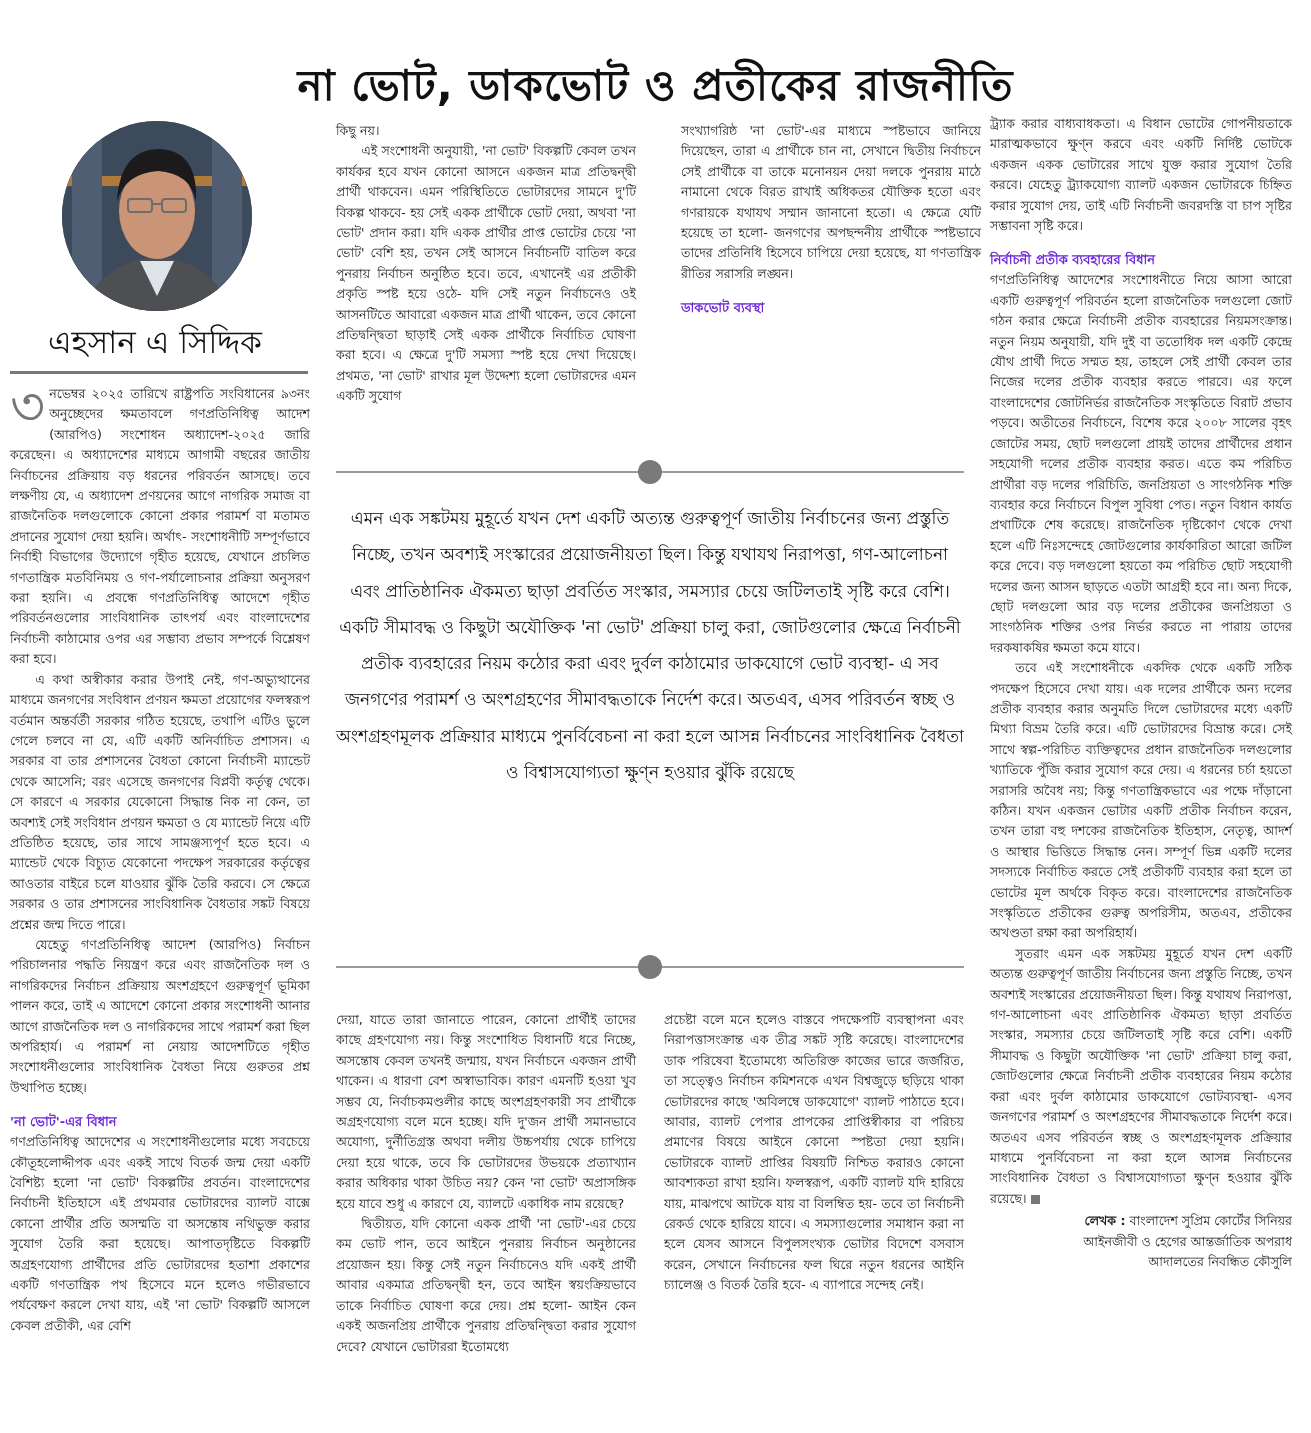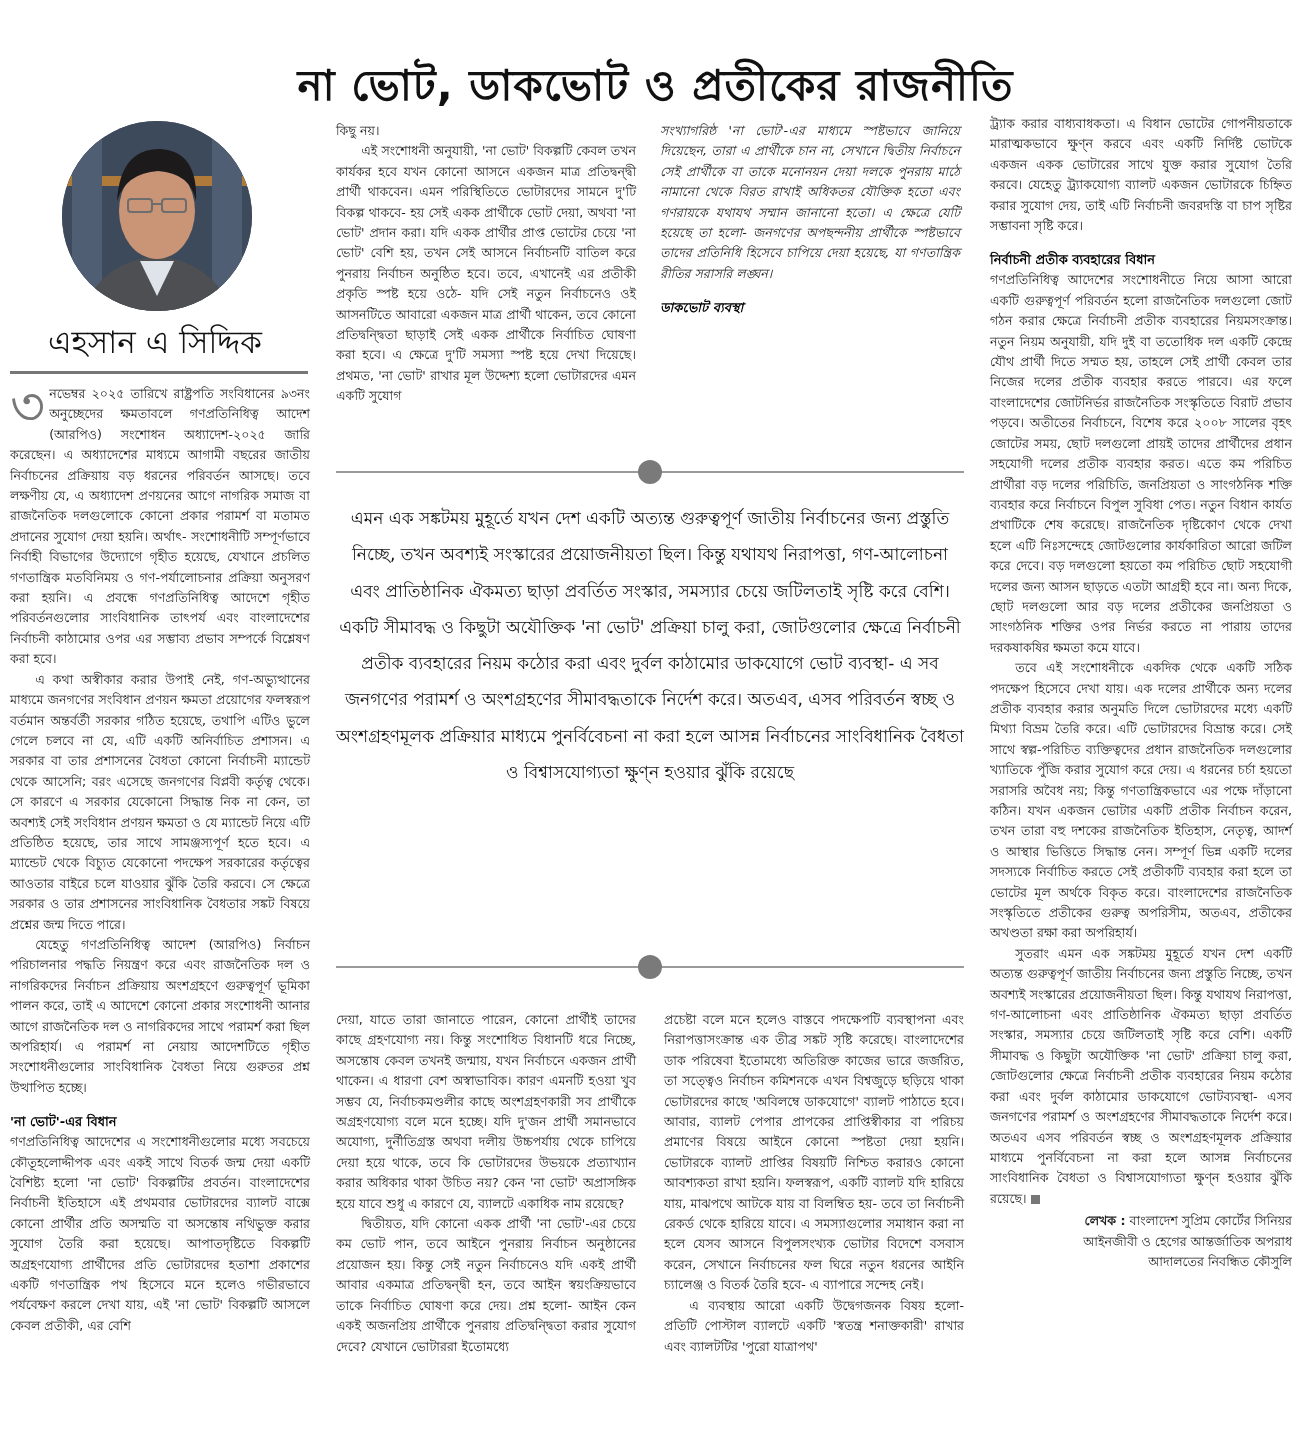--- a/index.html
+++ b/index.html
@@ -4,21 +4,21 @@
 <style>
   html, body { margin:0; padding:0; background:#ffffff; }
   body { width:1311px; height:1433px; position:relative; overflow:hidden;
          font-family:"DejaVu Sans", sans-serif; color:#1a1a1a; }
   .headline { position:absolute; left:0; top:8px; width:1311px; text-align:center;
               font-family:"DejaVu Sans", sans-serif; font-size:42px; line-height:100px;
               color:#111; letter-spacing:1px; }
   .col { position:absolute; font-size:12.6px; line-height:20.4px; text-align:justify; color:#222; }
   .col p { margin:0; text-indent:2em; }
   .col p.noind { text-indent:0; }
-  .col h3 { margin:14px 0 0 0; font-size:13px; line-height:20px; font-weight:bold; color:#000000; }
+  .col h3 { margin:14px 0 0 0; font-size:13px; line-height:20px; font-weight:bold; color:#6d28d9; }
   .photo { position:absolute; left:62px; top:121px; width:190px; height:190px; border-radius:50%;
            overflow:hidden; background:#5a5f66; }
   .author { position:absolute; left:0; top:320px; width:310px; text-align:center; font-size:31px;
             line-height:44px; color:#111; }
   .author-rule { position:absolute; left:10px; top:371px; width:298px; height:3px; background:#777; }
   .dropcap { float:left; font-size:54px; line-height:46px; margin:0 4px 0 0; color:#777; }
   .pull-rule { position:absolute; left:336px; width:628px; height:2px; background:#9a9a9a; }
   .pull-dot { position:absolute; width:24px; height:24px; border-radius:50%; background:#7a7a7a; }
   .pull { position:absolute; left:336px; top:500px; width:628px; text-align:center;
           font-size:17px; line-height:36.3px; color:#111; }
@@ -55,39 +55,38 @@
   <p>যেহেতু গণপ্রতিনিধিত্ব আদেশ (আরপিও) নির্বাচন পরিচালনার পদ্ধতি নিয়ন্ত্রণ করে এবং রাজনৈতিক দল ও নাগরিকদের নির্বাচন প্রক্রিয়ায় অংশগ্রহণে গুরুত্বপূর্ণ ভূমিকা পালন করে, তাই এ আদেশে কোনো প্রকার সংশোধনী আনার আগে রাজনৈতিক দল ও নাগরিকদের সাথে পরামর্শ করা ছিল অপরিহার্য। এ পরামর্শ না নেয়ায় আদেশটিতে গৃহীত সংশোধনীগুলোর সাংবিধানিক বৈধতা নিয়ে গুরুতর প্রশ্ন উত্থাপিত হচ্ছে।</p>
   <h3>'না ভোট'-এর বিধান</h3>
   <p class="noind">গণপ্রতিনিধিত্ব আদেশের এ সংশোধনীগুলোর মধ্যে সবচেয়ে কৌতূহলোদ্দীপক এবং একই সাথে বিতর্ক জন্ম দেয়া একটি বৈশিষ্ট্য হলো 'না ভোট' বিকল্পটির প্রবর্তন। বাংলাদেশের নির্বাচনী ইতিহাসে এই প্রথমবার ভোটারদের ব্যালট বাক্সে কোনো প্রার্থীর প্রতি অসম্মতি বা অসন্তোষ নথিভুক্ত করার সুযোগ তৈরি করা হয়েছে। আপাতদৃষ্টিতে বিকল্পটি অগ্রহণযোগ্য প্রার্থীদের প্রতি ভোটারদের হতাশা প্রকাশের একটি গণতান্ত্রিক পথ হিসেবে মনে হলেও গভীরভাবে পর্যবেক্ষণ করলে দেখা যায়, এই 'না ভোট' বিকল্পটি আসলে কেবল প্রতীকী, এর বেশি</p>
 </div>
 
 <div class="col" style="left:336px; top:121px; width:300px;">
   <p class="noind">কিছু নয়।</p>
   <p>এই সংশোধনী অনুযায়ী, 'না ভোট' বিকল্পটি কেবল তখন কার্যকর হবে যখন কোনো আসনে একজন মাত্র প্রতিদ্বন্দ্বী প্রার্থী থাকবেন। এমন পরিস্থিতিতে ভোটারদের সামনে দু'টি বিকল্প থাকবে- হয় সেই একক প্রার্থীকে ভোট দেয়া, অথবা 'না ভোট' প্রদান করা। যদি একক প্রার্থীর প্রাপ্ত ভোটের চেয়ে 'না ভোট' বেশি হয়, তখন সেই আসনে নির্বাচনটি বাতিল করে পুনরায় নির্বাচন অনুষ্ঠিত হবে। তবে, এখানেই এর প্রতীকী প্রকৃতি স্পষ্ট হয়ে ওঠে- যদি সেই নতুন নির্বাচনেও ওই আসনটিতে আবারো একজন মাত্র প্রার্থী থাকেন, তবে কোনো প্রতিদ্বন্দ্বিতা ছাড়াই সেই একক প্রার্থীকে নির্বাচিত ঘোষণা করা হবে। এ ক্ষেত্রে দু'টি সমস্যা স্পষ্ট হয়ে দেখা দিয়েছে। প্রথমত, 'না ভোট' রাখার মূল উদ্দেশ্য হলো ভোটারদের এমন একটি সুযোগ</p>
 </div>
 
-<div class="col" style="left:660px; top:121px; width:300px;font-style:italic;">
+<div class="col" style="left:681px; top:121px; width:300px;">
   <p class="noind">সংখ্যাগরিষ্ঠ 'না ভোট'-এর মাধ্যমে স্পষ্টভাবে জানিয়ে দিয়েছেন, তারা এ প্রার্থীকে চান না, সেখানে দ্বিতীয় নির্বাচনে সেই প্রার্থীকে বা তাকে মনোনয়ন দেয়া দলকে পুনরায় মাঠে নামানো থেকে বিরত রাখাই অধিকতর যৌক্তিক হতো এবং গণরায়কে যথাযথ সম্মান জানানো হতো। এ ক্ষেত্রে যেটি হয়েছে তা হলো- জনগণের অপছন্দনীয় প্রার্থীকে স্পষ্টভাবে তাদের প্রতিনিধি হিসেবে চাপিয়ে দেয়া হয়েছে, যা গণতান্ত্রিক রীতির সরাসরি লঙ্ঘন।</p>
   <h3>ডাকভোট ব্যবস্থা</h3>
 </div>
 
 <div class="pull-rule" style="top:471px;"></div>
 <div class="pull-dot" style="left:638px; top:460px;"></div>
 <div class="pull">এমন এক সঙ্কটময় মুহূর্তে যখন দেশ একটি অত্যন্ত গুরুত্বপূর্ণ জাতীয় নির্বাচনের জন্য প্রস্তুতি নিচ্ছে, তখন অবশ্যই সংস্কারের প্রয়োজনীয়তা ছিল। কিন্তু যথাযথ নিরাপত্তা, গণ-আলোচনা এবং প্রাতিষ্ঠানিক ঐকমত্য ছাড়া প্রবর্তিত সংস্কার, সমস্যার চেয়ে জটিলতাই সৃষ্টি করে বেশি। একটি সীমাবদ্ধ ও কিছুটা অযৌক্তিক 'না ভোট' প্রক্রিয়া চালু করা, জোটগুলোর ক্ষেত্রে নির্বাচনী প্রতীক ব্যবহারের নিয়ম কঠোর করা এবং দুর্বল কাঠামোর ডাকযোগে ভোট ব্যবস্থা- এ সব জনগণের পরামর্শ ও অংশগ্রহণের সীমাবদ্ধতাকে নির্দেশ করে। অতএব, এসব পরিবর্তন স্বচ্ছ ও অংশগ্রহণমূলক প্রক্রিয়ার মাধ্যমে পুনর্বিবেচনা না করা হলে আসন্ন নির্বাচনের সাংবিধানিক বৈধতা ও বিশ্বাসযোগ্যতা ক্ষুণ্ন হওয়ার ঝুঁকি রয়েছে</div>
 <div class="pull-rule" style="top:966px;"></div>
 <div class="pull-dot" style="left:638px; top:955px;"></div>
 
 <div class="col" style="left:336px; top:1010px; width:300px;">
   <p class="noind">দেয়া, যাতে তারা জানাতে পারেন, কোনো প্রার্থীই তাদের কাছে গ্রহণযোগ্য নয়। কিন্তু সংশোধিত বিধানটি ধরে নিচ্ছে, অসন্তোষ কেবল তখনই জন্মায়, যখন নির্বাচনে একজন প্রার্থী থাকেন। এ ধারণা বেশ অস্বাভাবিক। কারণ এমনটি হওয়া খুব সম্ভব যে, নির্বাচকমণ্ডলীর কাছে অংশগ্রহণকারী সব প্রার্থীকে অগ্রহণযোগ্য বলে মনে হচ্ছে। যদি দু'জন প্রার্থী সমানভাবে অযোগ্য, দুর্নীতিগ্রস্ত অথবা দলীয় উচ্চপর্যায় থেকে চাপিয়ে দেয়া হয়ে থাকে, তবে কি ভোটারদের উভয়কে প্রত্যাখ্যান করার অধিকার থাকা উচিত নয়? কেন 'না ভোট' অপ্রাসঙ্গিক হয়ে যাবে শুধু এ কারণে যে, ব্যালটে একাধিক নাম রয়েছে?</p>
   <p>দ্বিতীয়ত, যদি কোনো একক প্রার্থী 'না ভোট'-এর চেয়ে কম ভোট পান, তবে আইনে পুনরায় নির্বাচন অনুষ্ঠানের প্রয়োজন হয়। কিন্তু সেই নতুন নির্বাচনেও যদি একই প্রার্থী আবার একমাত্র প্রতিদ্বন্দ্বী হন, তবে আইন স্বয়ংক্রিয়ভাবে তাকে নির্বাচিত ঘোষণা করে দেয়। প্রশ্ন হলো- আইন কেন একই অজনপ্রিয় প্রার্থীকে পুনরায় প্রতিদ্বন্দ্বিতা করার সুযোগ দেবে? যেখানে ভোটাররা ইতোমধ্যে</p>
 </div>
 
 <div class="col" style="left:664px; top:1010px; width:300px;">
   <p class="noind">প্রচেষ্টা বলে মনে হলেও বাস্তবে পদক্ষেপটি ব্যবস্থাপনা এবং নিরাপত্তাসংক্রান্ত এক তীব্র সঙ্কট সৃষ্টি করেছে। বাংলাদেশের ডাক পরিষেবা ইতোমধ্যে অতিরিক্ত কাজের ভারে জর্জরিত, তা সত্ত্বেও নির্বাচন কমিশনকে এখন বিশ্বজুড়ে ছড়িয়ে থাকা ভোটারদের কাছে 'অবিলম্বে ডাকযোগে' ব্যালট পাঠাতে হবে। আবার, ব্যালট পেপার প্রাপকের প্রাপ্তিস্বীকার বা পরিচয় প্রমাণের বিষয়ে আইনে কোনো স্পষ্টতা দেয়া হয়নি। ভোটারকে ব্যালট প্রাপ্তির বিষয়টি নিশ্চিত করারও কোনো আবশ্যকতা রাখা হয়নি। ফলস্বরূপ, একটি ব্যালট যদি হারিয়ে যায়, মাঝপথে আটকে যায় বা বিলম্বিত হয়- তবে তা নির্বাচনী রেকর্ড থেকে হারিয়ে যাবে। এ সমস্যাগুলোর সমাধান করা না হলে যেসব আসনে বিপুলসংখ্যক ভোটার বিদেশে বসবাস করেন, সেখানে নির্বাচনের ফল ঘিরে নতুন ধরনের আইনি চ্যালেঞ্জ ও বিতর্ক তৈরি হবে- এ ব্যাপারে সন্দেহ নেই।</p>
-  <p>এ ব্যবস্থায় আরো একটি উদ্বেগজনক বিষয় হলো- প্রতিটি পোস্টাল ব্যালটে একটি 'স্বতন্ত্র শনাক্তকারী' রাখার এবং ব্যালটটির 'পুরো যাত্রাপথ'</p>
 </div>
 
 <div class="col" style="left:990px; top:114px; width:302px;">
   <p class="noind">ট্র্যাক করার বাধ্যবাধকতা। এ বিধান ভোটের গোপনীয়তাকে মারাত্মকভাবে ক্ষুণ্ন করবে এবং একটি নির্দিষ্ট ভোটকে একজন একক ভোটারের সাথে যুক্ত করার সুযোগ তৈরি করবে। যেহেতু ট্র্যাকযোগ্য ব্যালট একজন ভোটারকে চিহ্নিত করার সুযোগ দেয়, তাই এটি নির্বাচনী জবরদস্তি বা চাপ সৃষ্টির সম্ভাবনা সৃষ্টি করে।</p>
   <h3>নির্বাচনী প্রতীক ব্যবহারের বিধান</h3>
   <p class="noind">গণপ্রতিনিধিত্ব আদেশের সংশোধনীতে নিয়ে আসা আরো একটি গুরুত্বপূর্ণ পরিবর্তন হলো রাজনৈতিক দলগুলো জোট গঠন করার ক্ষেত্রে নির্বাচনী প্রতীক ব্যবহারের নিয়মসংক্রান্ত। নতুন নিয়ম অনুযায়ী, যদি দুই বা ততোধিক দল একটি কেন্দ্রে যৌথ প্রার্থী দিতে সম্মত হয়, তাহলে সেই প্রার্থী কেবল তার নিজের দলের প্রতীক ব্যবহার করতে পারবে। এর ফলে বাংলাদেশের জোটনির্ভর রাজনৈতিক সংস্কৃতিতে বিরাট প্রভাব পড়বে। অতীতের নির্বাচনে, বিশেষ করে ২০০৮ সালের বৃহৎ জোটের সময়, ছোট দলগুলো প্রায়ই তাদের প্রার্থীদের প্রধান সহযোগী দলের প্রতীক ব্যবহার করত। এতে কম পরিচিত প্রার্থীরা বড় দলের পরিচিতি, জনপ্রিয়তা ও সাংগঠনিক শক্তি ব্যবহার করে নির্বাচনে বিপুল সুবিধা পেত। নতুন বিধান কার্যত প্রথাটিকে শেষ করেছে। রাজনৈতিক দৃষ্টিকোণ থেকে দেখা হলে এটি নিঃসন্দেহে জোটগুলোর কার্যকারিতা আরো জটিল করে দেবে। বড় দলগুলো হয়তো কম পরিচিত ছোট সহযোগী দলের জন্য আসন ছাড়তে এতটা আগ্রহী হবে না। অন্য দিকে, ছোট দলগুলো আর বড় দলের প্রতীকের জনপ্রিয়তা ও সাংগঠনিক শক্তির ওপর নির্ভর করতে না পারায় তাদের দরকষাকষির ক্ষমতা কমে যাবে।</p>
   <p>তবে এই সংশোধনীকে একদিক থেকে একটি সঠিক পদক্ষেপ হিসেবে দেখা যায়। এক দলের প্রার্থীকে অন্য দলের প্রতীক ব্যবহার করার অনুমতি দিলে ভোটারদের মধ্যে একটি মিথ্যা বিভ্রম তৈরি করে। এটি ভোটারদের বিভ্রান্ত করে। সেই সাথে স্বল্প-পরিচিত ব্যক্তিত্বদের প্রধান রাজনৈতিক দলগুলোর খ্যাতিকে পুঁজি করার সুযোগ করে দেয়। এ ধরনের চর্চা হয়তো সরাসরি অবৈধ নয়; কিন্তু গণতান্ত্রিকভাবে এর পক্ষে দাঁড়ানো কঠিন। যখন একজন ভোটার একটি প্রতীক নির্বাচন করেন, তখন তারা বহু দশকের রাজনৈতিক ইতিহাস, নেতৃত্ব, আদর্শ ও আস্থার ভিত্তিতে সিদ্ধান্ত নেন। সম্পূর্ণ ভিন্ন একটি দলের সদস্যকে নির্বাচিত করতে সেই প্রতীকটি ব্যবহার করা হলে তা ভোটের মূল অর্থকে বিকৃত করে। বাংলাদেশের রাজনৈতিক সংস্কৃতিতে প্রতীকের গুরুত্ব অপরিসীম, অতএব, প্রতীকের অখণ্ডতা রক্ষা করা অপরিহার্য।</p>
   <p><span>সুতরাং এমন এক সঙ্কটময় মুহূর্তে যখন দেশ একটি অত্যন্ত গুরুত্বপূর্ণ জাতীয় নির্বাচনের জন্য প্রস্তুতি নিচ্ছে, তখন অবশ্যই সংস্কারের প্রয়োজনীয়তা ছিল। কিন্তু যথাযথ নিরাপত্তা, গণ-আলোচনা এবং প্রাতিষ্ঠানিক ঐকমত্য ছাড়া প্রবর্তিত সংস্কার, সমস্যার চেয়ে জটিলতাই সৃষ্টি করে বেশি। একটি সীমাবদ্ধ ও কিছুটা অযৌক্তিক 'না ভোট' প্রক্রিয়া চালু করা, জোটগুলোর ক্ষেত্রে নির্বাচনী প্রতীক ব্যবহারের নিয়ম কঠোর করা এবং দুর্বল কাঠামোর ডাকযোগে ভোটব্যবস্থা- এসব জনগণের পরামর্শ ও অংশগ্রহণের সীমাবদ্ধতাকে নির্দেশ করে। অতএব এসব পরিবর্তন স্বচ্ছ ও অংশগ্রহণমূলক প্রক্রিয়ার মাধ্যমে পুনর্বিবেচনা না করা হলে আসন্ন নির্বাচনের সাংবিধানিক বৈধতা ও বিশ্বাসযোগ্যতা ক্ষুণ্ন হওয়ার ঝুঁকি রয়েছে।</span><span class="endmark"></span></p>
   <div class="byline">
     <b>লেখক :</b>

